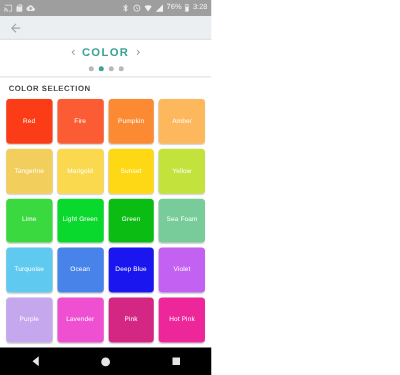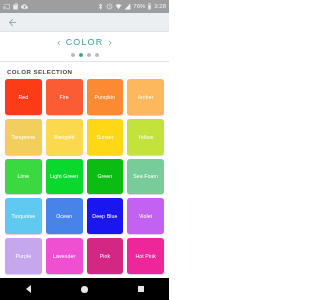--- a/index.html
+++ b/index.html
@@ -92,21 +92,21 @@
     font-size: 10px;
     line-height: 10px;
     cursor: pointer;
     font-family: "DejaVu Sans", sans-serif;
   }
   .title {
     color: #3aa396;
     font-size: 9px;
     letter-spacing: 1.1px;
     line-height: 11px;
-    font-weight: 400;
+    font-weight: 700;
   }
   .dots {
     display: flex;
     align-items: center;
     justify-content: center;
     gap: 4px;
     margin-top: 3px;
     height: 5px;
   }
   .dot {

